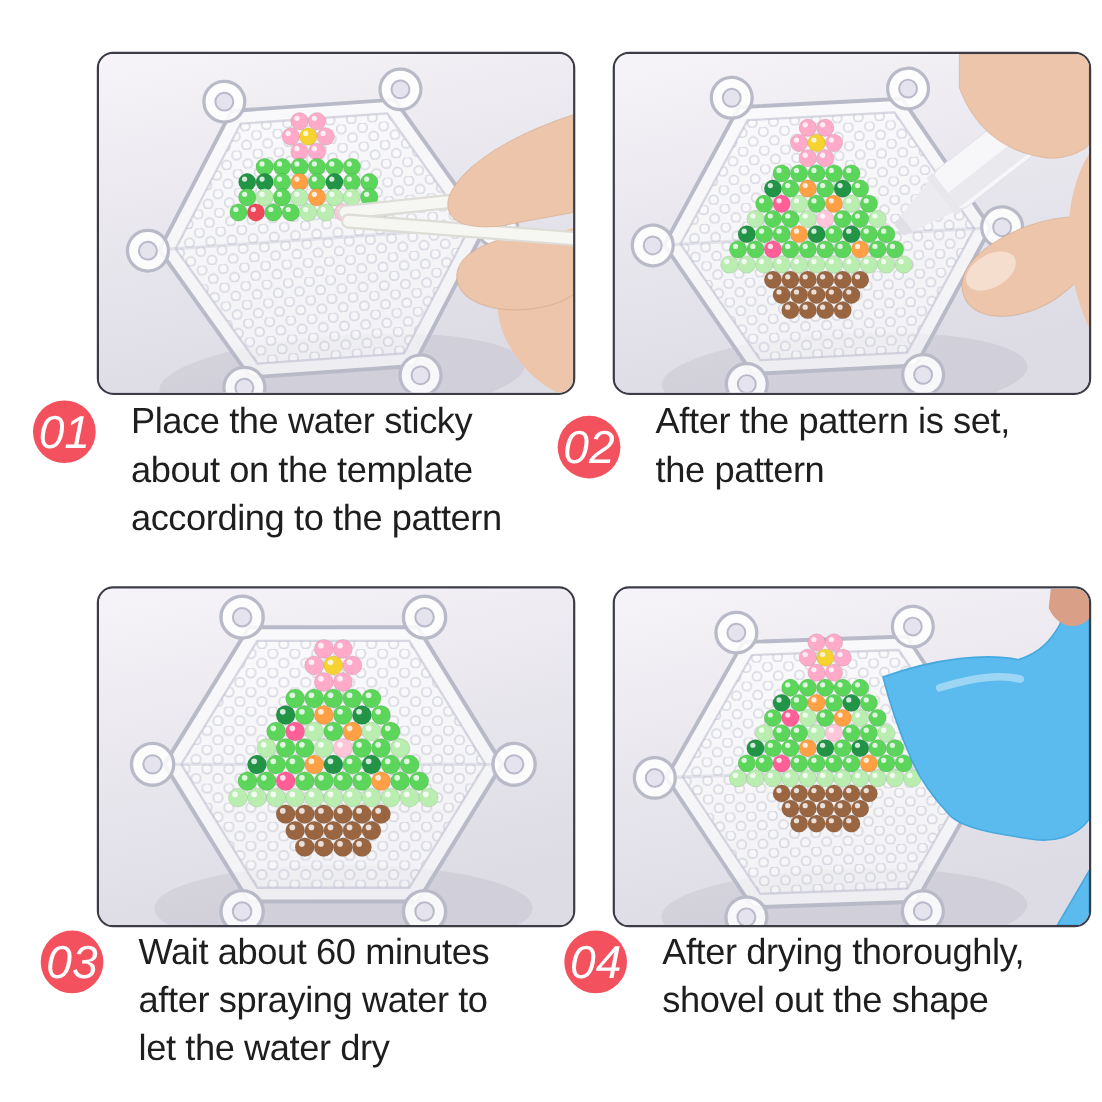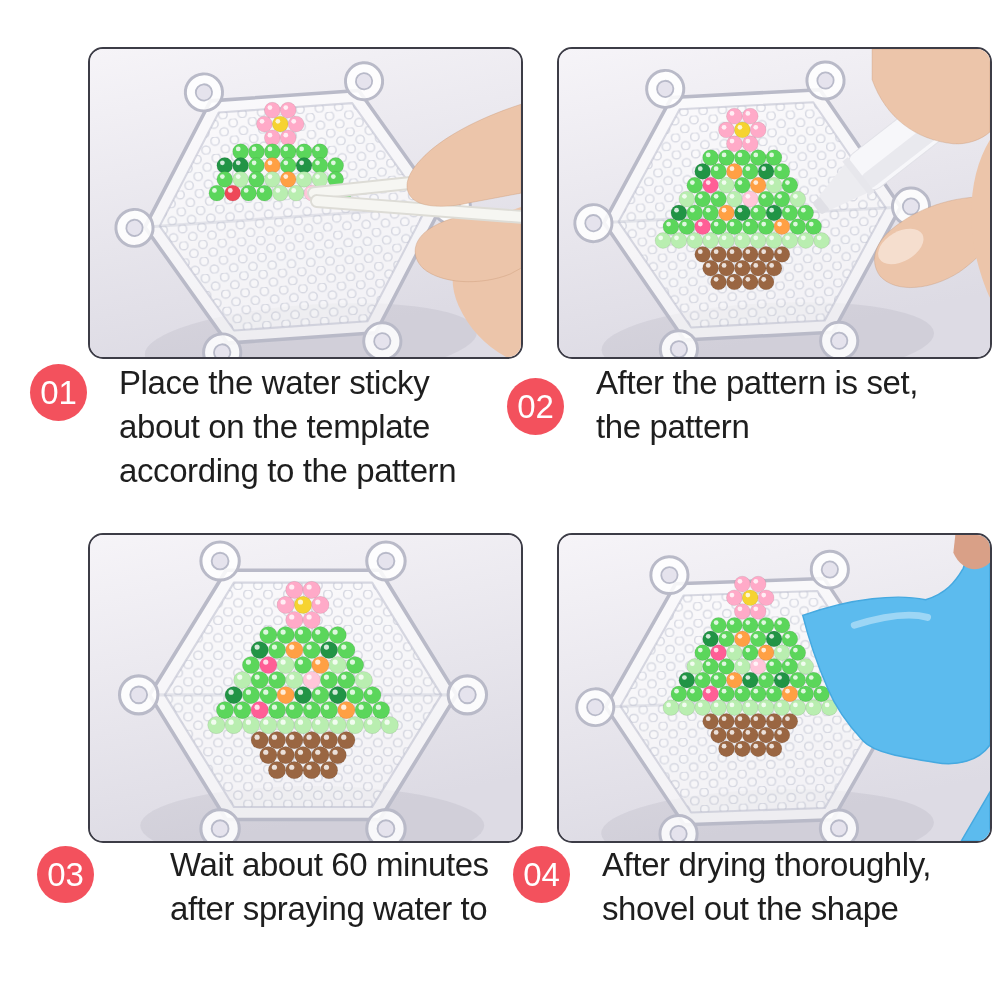--- a/index.html
+++ b/index.html
@@ -13,28 +13,28 @@
     overflow:hidden;box-sizing:border-box;background:#ece9f0;
   }
   .photo svg{width:100%;height:100%;display:block;}
   .p1{left:48px;top:31px;width:435px;height:312px;}
   .p2{left:517px;top:31px;width:435px;height:312px;}
   .p3{left:48px;top:517px;width:435px;height:310px;}
   .p4{left:517px;top:517px;width:435px;height:310px;}
   .caption{position:absolute;display:flex;align-items:flex-start;}
   .c1{left:30px;top:361px;}
   .c2{left:507px;top:361px;align-items:center;}
-  .c3{left:37px;top:843px;gap:44px;}
+  .c3{left:37px;top:843px;}
   .c4{left:513px;top:843px;}
   .badge{
     width:57px;height:57px;border-radius:50%;
     background:var(--badge-color,#f3515d);
     color:var(--badge-text-color,#fff);
-    font-size:33px;display:flex;align-items:center;justify-content:center;
-    flex:0 0 auto;margin-top:3px;
+    font-size:42px;display:flex;align-items:center;justify-content:center;
+    flex:0 0 auto;margin-top:3px;font-style:italic;
   }
   .lines{
     margin-left:32px;color:var(--text-color,#1e1e1e);
     font-size:33px;line-height:44px;letter-spacing:-0.4px;white-space:nowrap;
   }
 </style>
 </head>
 <body>
 
 <svg width="0" height="0" style="position:absolute" aria-hidden="true">
@@ -705,20 +705,21 @@
     <div>After the pattern is set,</div>
     <div>the pattern</div>
   </div>
 </div>
 
 <div class="caption c3">
   <div class="badge">03</div>
   <div class="lines">
     <div>Wait about 60 minutes</div>
     <div>after spraying water to</div>
+    <div>let the water dry</div>
   </div>
 </div>
 
 <div class="caption c4">
   <div class="badge">04</div>
   <div class="lines">
     <div>After drying thoroughly,</div>
     <div>shovel out the shape</div>
   </div>
 </div>

